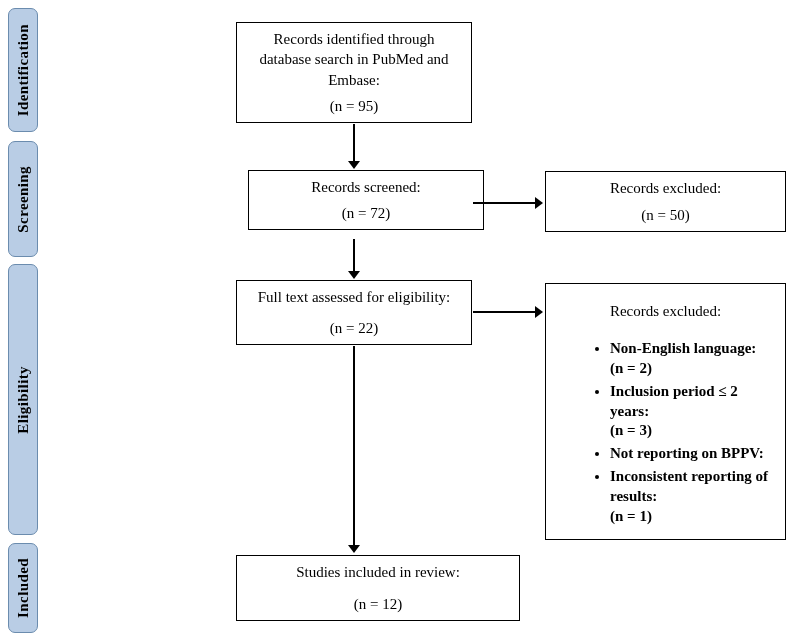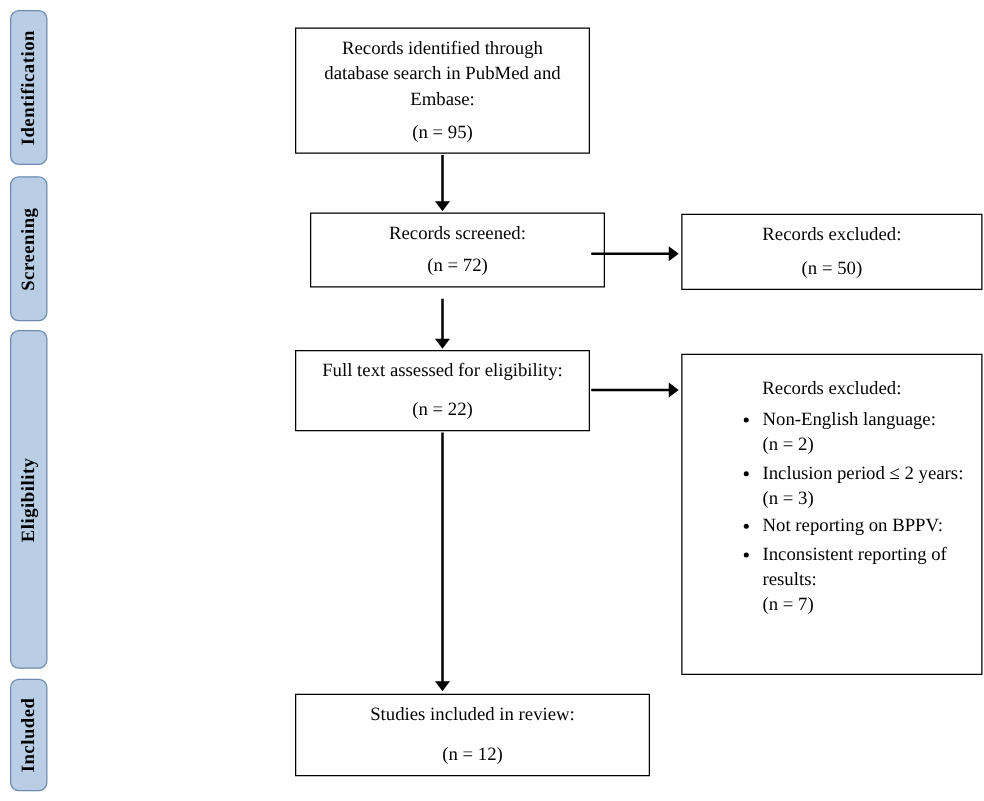--- a/index.html
+++ b/index.html
@@ -56,23 +56,24 @@
   
   .box.reasons {
     padding: 17px 12px 10px 12px;
     text-align: left;
   }
   .reasons-title {
     text-align: center;
     margin-bottom: 4px;
   }
   .reasons ul {
-    margin: 6px 0 0 0;
+    margin: 18px 0 0 0;
     padding-left: 52px;
     list-style: disc;
+    font-weight: bold;
   }
   .reasons li {
     margin-bottom: 3px;
     line-height: 1.32;
   }
 
   
   .v-arrow { position: absolute; width: 14px; }
   .v-arrow .shaft {
     position: absolute; left: 50%; top: 0; bottom: 7px;
@@ -163,21 +164,21 @@
     </li>
     <li>
       <div>Inclusion period ≤ 2 years:</div>
       <div>(n = 3)</div>
     </li>
     <li>
       <div>Not reporting on BPPV:</div>
     </li>
     <li>
       <div>Inconsistent reporting of results:</div>
-      <div>(n = 7)</div>
+      <div>(n = 1)</div>
     </li>
   </ul>
 </div>
 
 <div class="v-arrow" style="left:347px; top:346px; height:207px;">
   <div class="shaft"></div>
   <div class="head"></div>
 </div>
 
 <div class="box center" style="left:236px; top:555px; width:284px; height:66px;">

